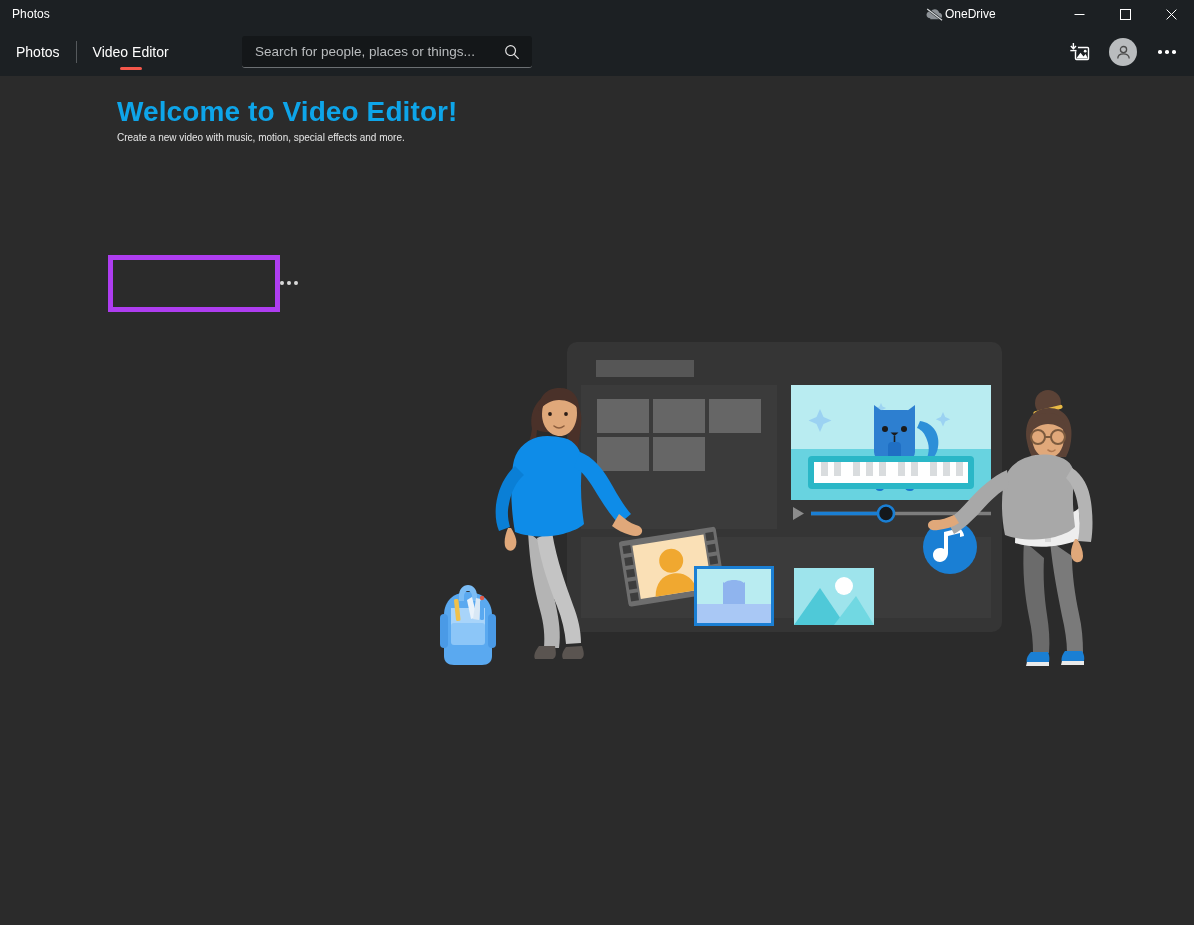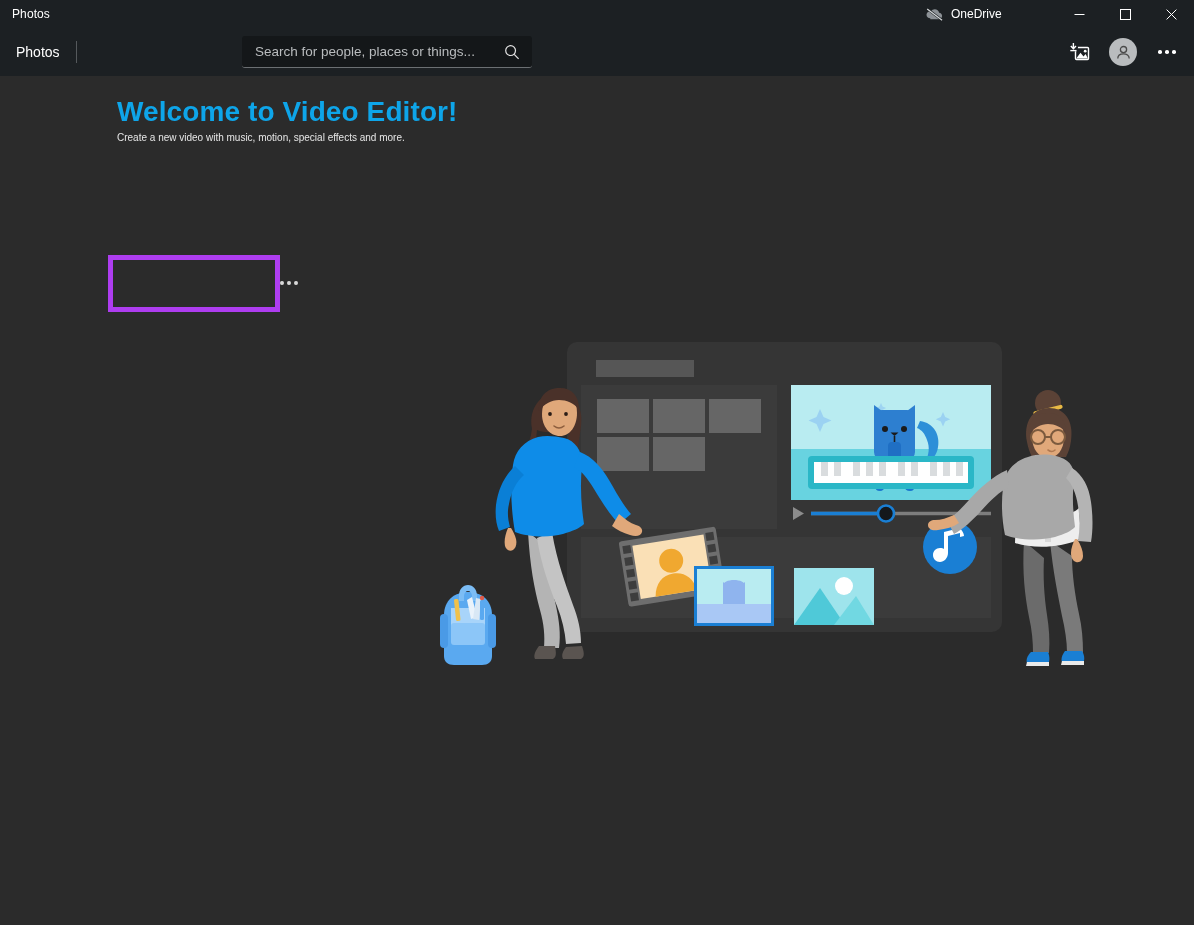--- a/index.html
+++ b/index.html
@@ -17,21 +17,21 @@
     width: 1194px; height: 28px;
     background: #1c2023;
     display: flex; align-items: center;
   }
   .app-title {
     font-size: 12px; color: #ffffff;
     margin-left: 12px; letter-spacing: .1px;
   }
   .onedrive-area {
     position: absolute; left: 918px; top: 0; height: 28px;
-    display: flex; align-items: center; gap: 8px;
+    display: flex; align-items: center; gap: 2px;
     padding: 0 8px;
   }
   .onedrive-label { font-size: 12px; color: #ffffff; }
   .win-controls {
     position: absolute; right: 0; top: 0;
     height: 28px; display: flex;
   }
   .win-btn {
     width: 46px; height: 28px;
     display: flex; align-items: center; justify-content: center;
@@ -199,20 +199,24 @@
     </div>
   </div>
 </div>
 
 <div class="navbar">
   <div class="tabs">
     <div class="tab">
       <span>Photos</span>
     </div>
     <div class="tab-divider"></div>
+    <div class="tab">
+      <span>Video Editor</span>
+      <span class="tab-underline"></span>
+    </div>
   </div>
 </div>
 
 <div class="search-wrap">
   <div class="search-box">
     <input class="search-input" type="text" placeholder="Search for people, places or things..." style="">
     <span class="search-icon-btn">
       <svg width="16" height="16" viewBox="0 0 16 16">
         <circle cx="6.6" cy="6.6" r="4.9" fill="none" stroke="#e3e3e3" stroke-width="1.2"></circle>
         <line x1="10.2" y1="10.3" x2="14.6" y2="14.9" stroke="#e3e3e3" stroke-width="1.2"></line>

